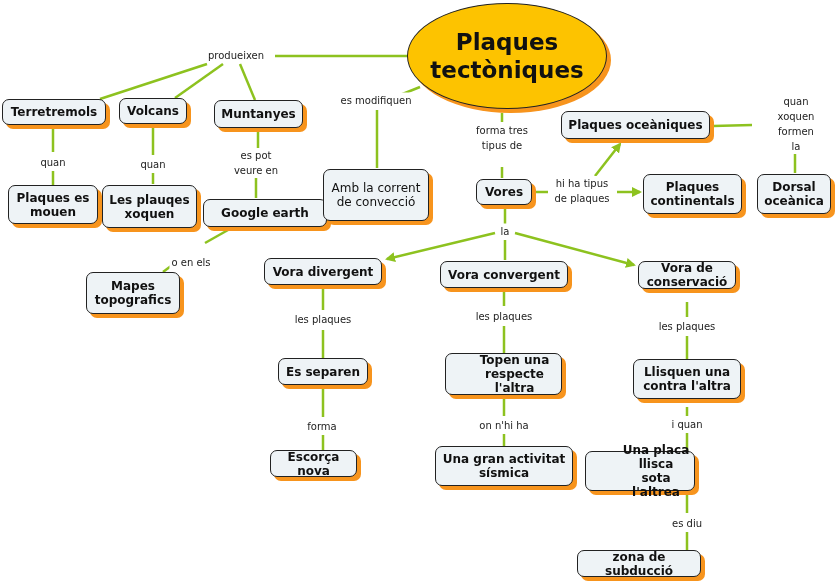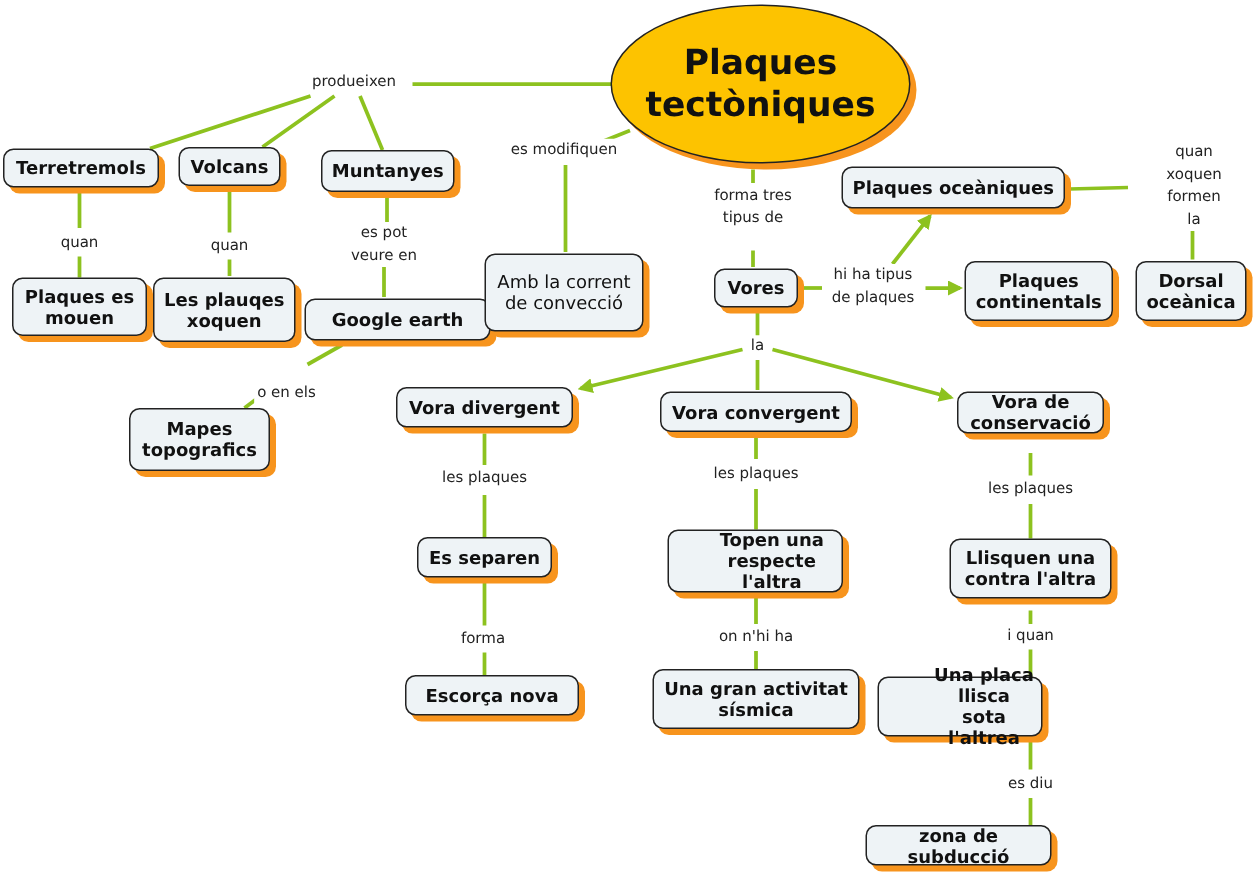--- a/index.html
+++ b/index.html
@@ -113,21 +113,21 @@
 oceànica</div>
 <div class="node" style="left:264px;top:258px;width:118px;height:27px;">Vora divergent</div>
 <div class="node" style="left:440px;top:261px;width:128px;height:27px;">Vora convergent</div>
 <div class="node" style="left:638px;top:261px;width:98px;height:28px;">Vora de
 conservació</div>
 <div class="node" style="left:278px;top:358px;width:90px;height:27px;">Es separen</div>
 <div class="node" style="left:445px;top:353px;width:117px;height:42px;padding-left:26px;">Topen una
 respecte l'altra</div>
 <div class="node" style="left:633px;top:359px;width:108px;height:40px;">Llisquen una
 contra l'altra</div>
-<div class="node" style="left:270px;top:450px;width:116px;height:27px;">Escorça nova</div>
+<div class="node" style="left:270px;top:450px;width:87px;height:27px;">Escorça nova</div>
 <div class="node" style="left:435px;top:446px;width:138px;height:40px;">Una gran activitat
 sísmica</div>
 <div class="node" style="left:585px;top:451px;width:110px;height:40px;padding-left:36px;">Una placa llisca
 sota l'altrea</div>
 <div class="node" style="left:577px;top:550px;width:124px;height:27px;">zona de subducció</div>
 
 <div class="link" style="left:236px;top:55px;">produeixen</div>
 <div class="link" style="left:53px;top:162px;">quan</div>
 <div class="link" style="left:153px;top:164px;">quan</div>
 <div class="link" style="left:256px;top:163px;">es pot

